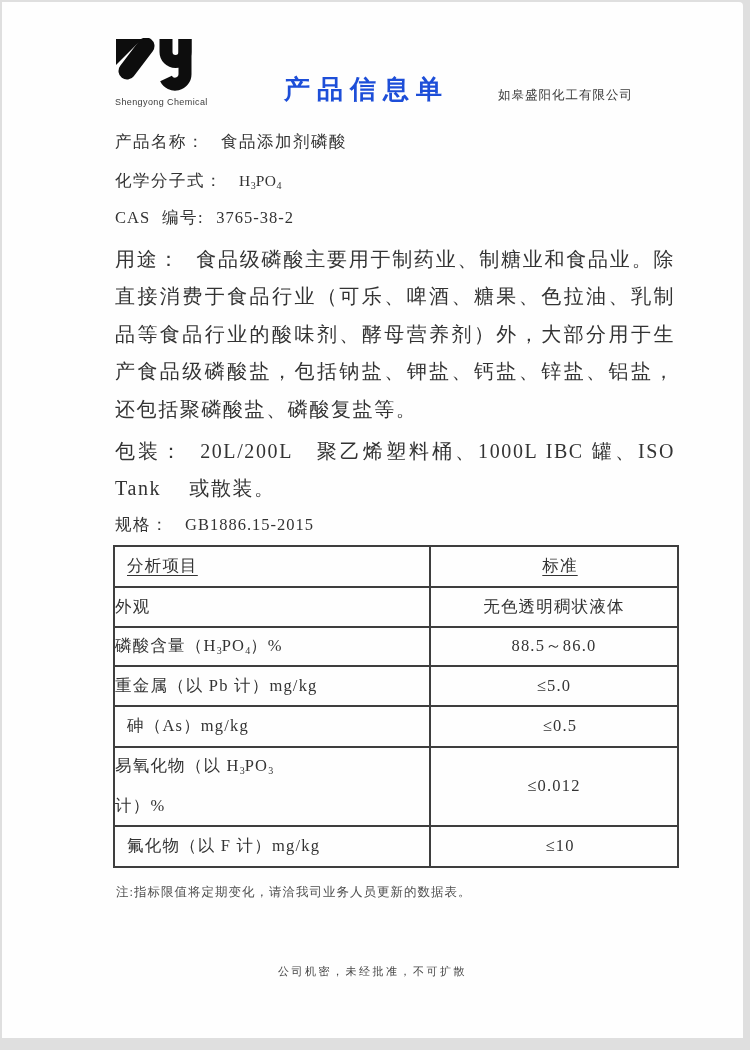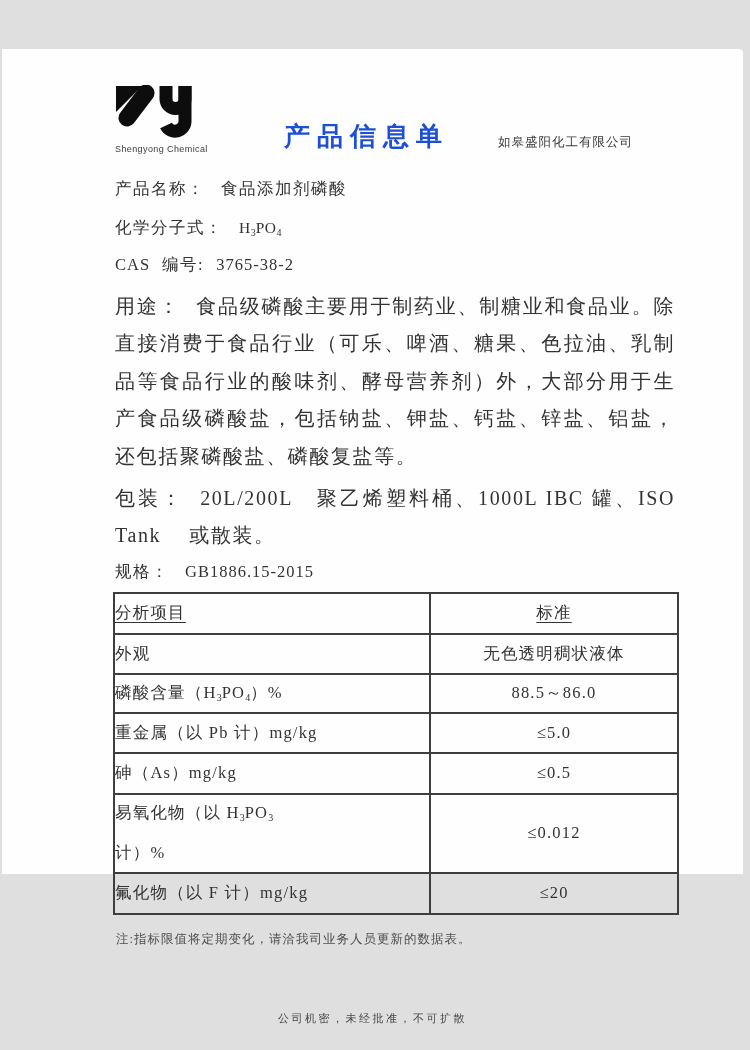--- a/index.html
+++ b/index.html
@@ -8,24 +8,23 @@
     width: 750px; height: 1050px;
     background: #dfdfdf;
     font-family: "Liberation Serif", "DejaVu Serif", serif;
     color: #333;
     overflow: hidden;
     position: relative;
   }
   .page {
     position: absolute;
     left: 2px; top: 2px;
-    width: 741px; height: 825px;
+    width: 741px; height: 1036px;
     background: #fefefe;
     border-top-right-radius: 4px;
-    margin-top: 47px;
   }
 
   
   header {
     display: flex;
     align-items: flex-end;
     justify-content: space-between;
     padding: 36px 110px 0 113px;
   }
   .logo { width: 120px; flex: 0 0 auto; }
@@ -87,21 +86,21 @@
   }
   table.spec td {
     border: 2px solid #3e3e3e;
     font-size: 16.5px;
     letter-spacing: 1.2px;
     color: #333;
     padding: 0;
   }
   td.item { padding-left: 11px; width: 316px; }
   td.std  { text-align: center; }
-  tr.h41 td { height: 41px; }
+  tr.h41 td { height: 41px; padding-left: 12px; }
   tr.h40 td { height: 40px; }
   tr.h39 td { height: 39px; }
   tr.h79 td { height: 79px; }
   .u { text-decoration: underline; text-underline-offset: 4px; }
   .cell-line { display: block; line-height: 34px; }
   .cell-line + .cell-line { margin-top: 6px; }
 
   .note {
     margin: 16px 0 0 1px;
     font-size: 12.5px;
@@ -192,21 +191,21 @@
         </tr>
         <tr class="h79">
           <td class="item">
             <span class="cell-line"><span>易氧化物（以 H</span><sub class="sb">3</sub><span>PO</span><sub class="sb">3</sub></span>
             <span class="cell-line">计）%</span>
           </td>
           <td class="std latin">≤0.012</td>
         </tr>
         <tr class="h41">
           <td class="item">氟化物（以 F 计）mg/kg</td>
-          <td class="std latin">≤20</td>
+          <td class="std latin">≤10</td>
         </tr>
       </tbody>
     </table>
 
     <p class="note">注:指标限值将定期变化，请洽我司业务人员更新的数据表。</p>
 
   </main>
 
   <footer class="confidential">公司机密，未经批准，不可扩散</footer>
 

